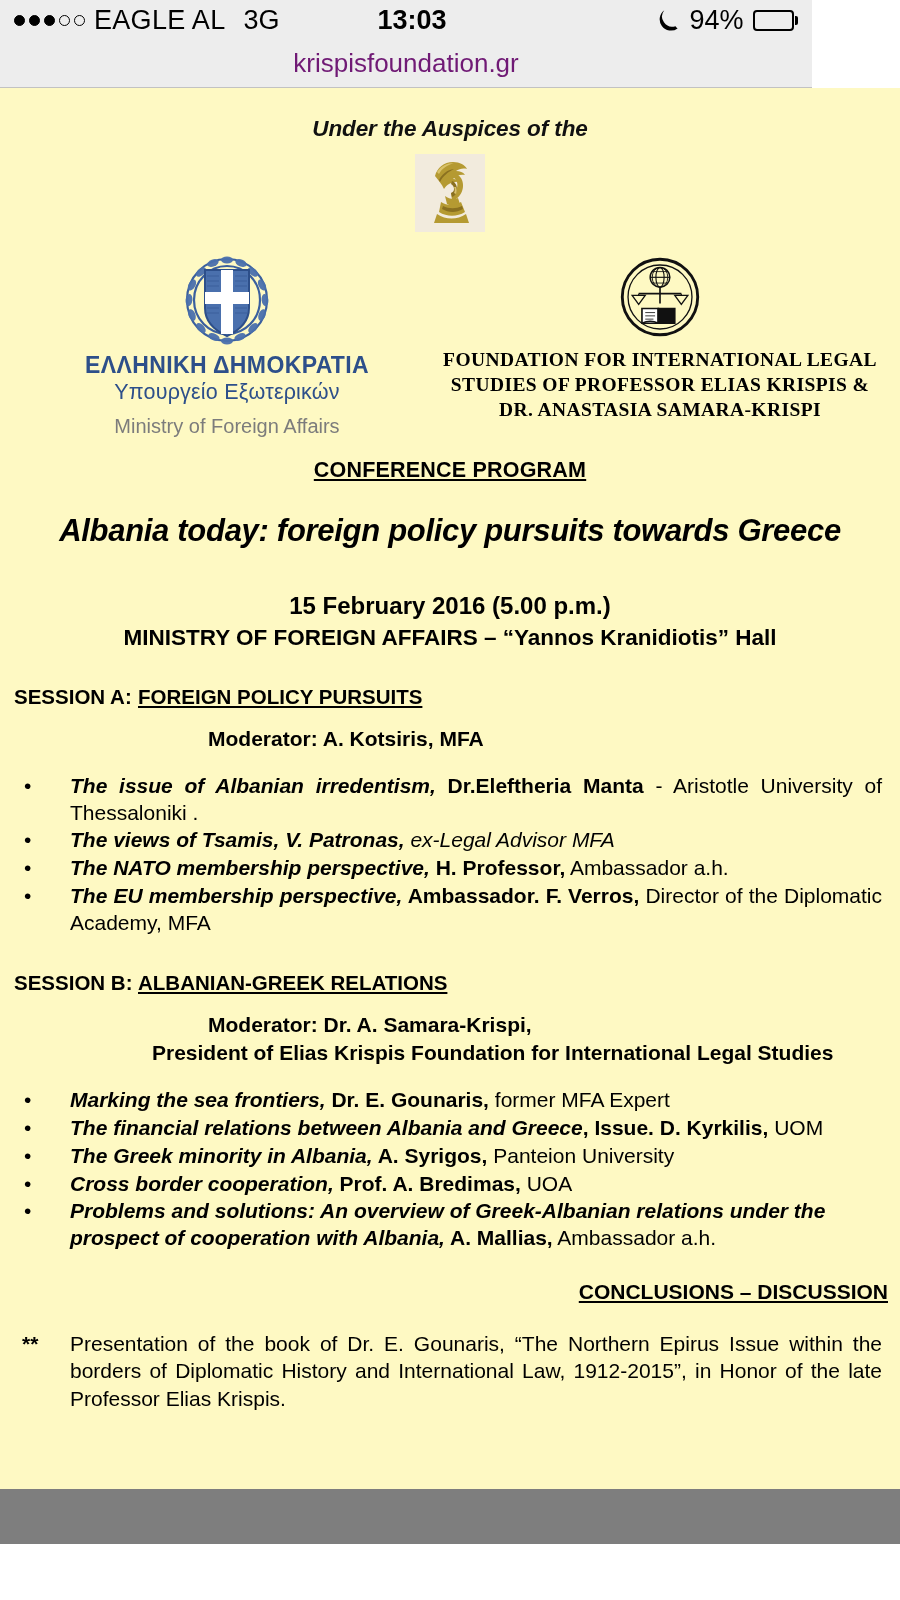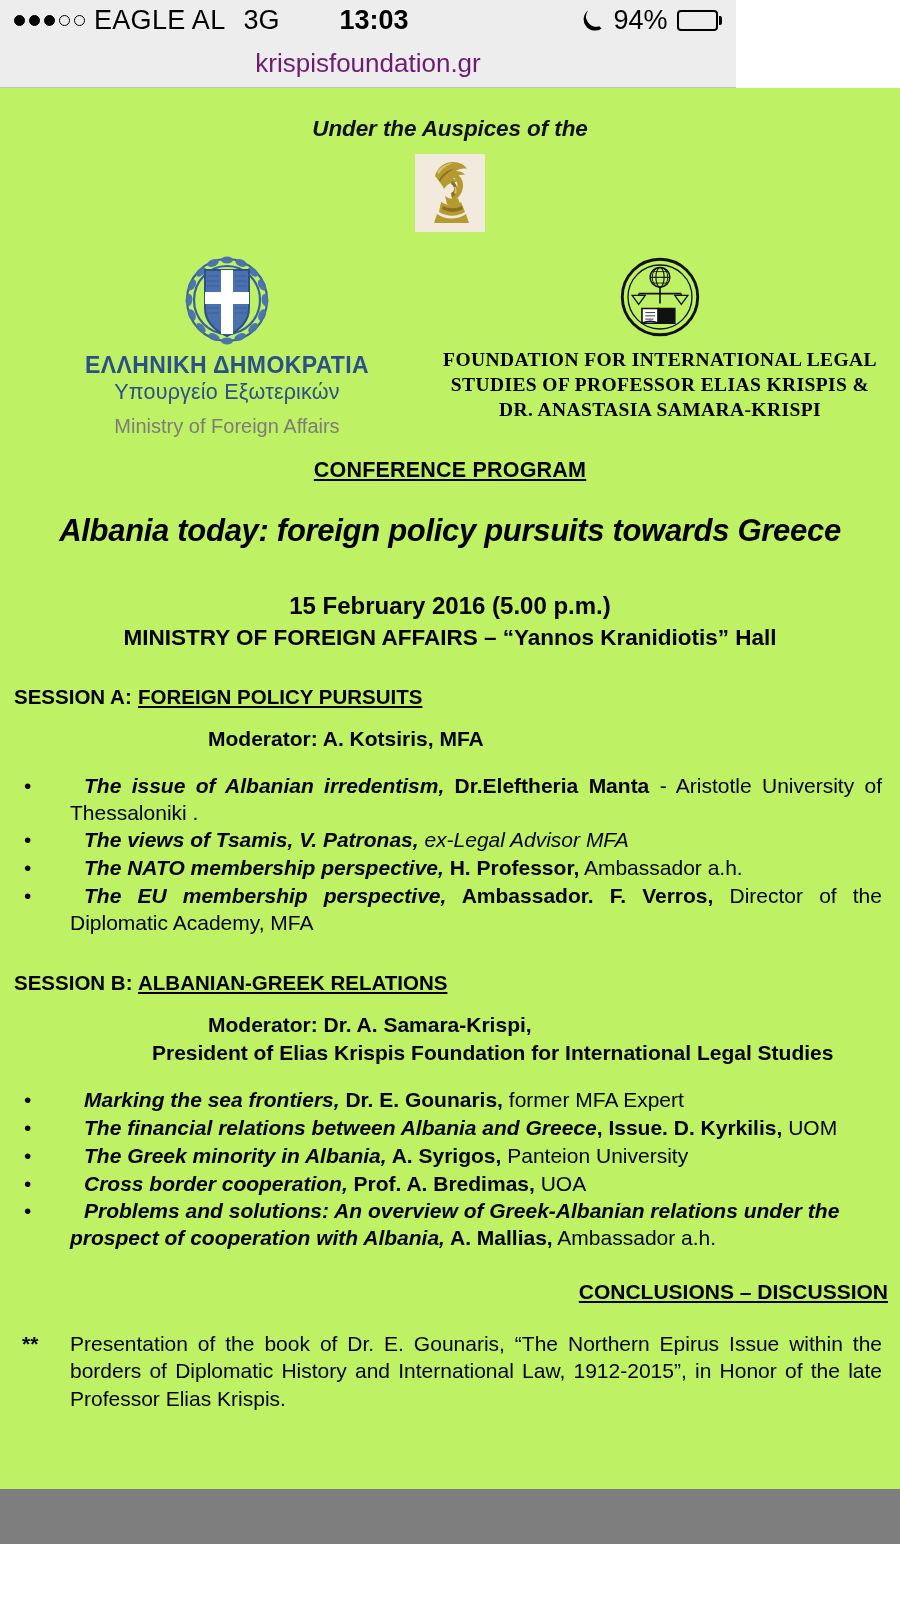--- a/index.html
+++ b/index.html
@@ -7,21 +7,21 @@
   html, body {
     width: 900px;
     height: 1600px;
     background: #ffffff;
     font-family: "Liberation Sans", sans-serif;
     overflow: hidden;
   }
 
   
   #browser-chrome {
-    width: 736px;
+    width: 812px;
     background: #ededed;
     border-bottom: 1px solid #c2c2c2;
   }
 
   #status-bar {
     height: 40px;
     display: flex;
     align-items: center;
     padding: 0 14px;
     font-size: 27px;
@@ -95,21 +95,21 @@
   }
   #url-text {
     font-size: 26px;
     color: #701a75;
   }
 
   
   #document-page {
     width: 900px;
     height: 1456px;
-    background: #bef264;
+    background: #fef9c3;
     position: relative;
     padding: 0 12px;
   }
 
   .auspices {
     text-align: center;
     font-weight: bold;
     font-style: italic;
     font-size: 22.5px;
     line-height: 1.32;
@@ -244,21 +244,21 @@
     text-align: left;
     padding-left: 12px;
   }
   .bullet-text {
     flex: 1;
     font-size: 21px;
     line-height: 1.28;
     text-align: justify;
     padding-right: 6px;
   }
-  .b-title { font-weight: bold; font-style: italic; margin-left: 14px; }
+  .b-title { font-weight: bold; font-style: italic; }
   .b-name { font-weight: bold; }
   .b-affil { font-weight: normal; }
   .b-affil-italic { font-style: italic; }
 
   #session-b-bullets .bullet-text { text-align: left; }
 
   
   #conclusions-heading {
     font-weight: bold;
     font-size: 21px;

